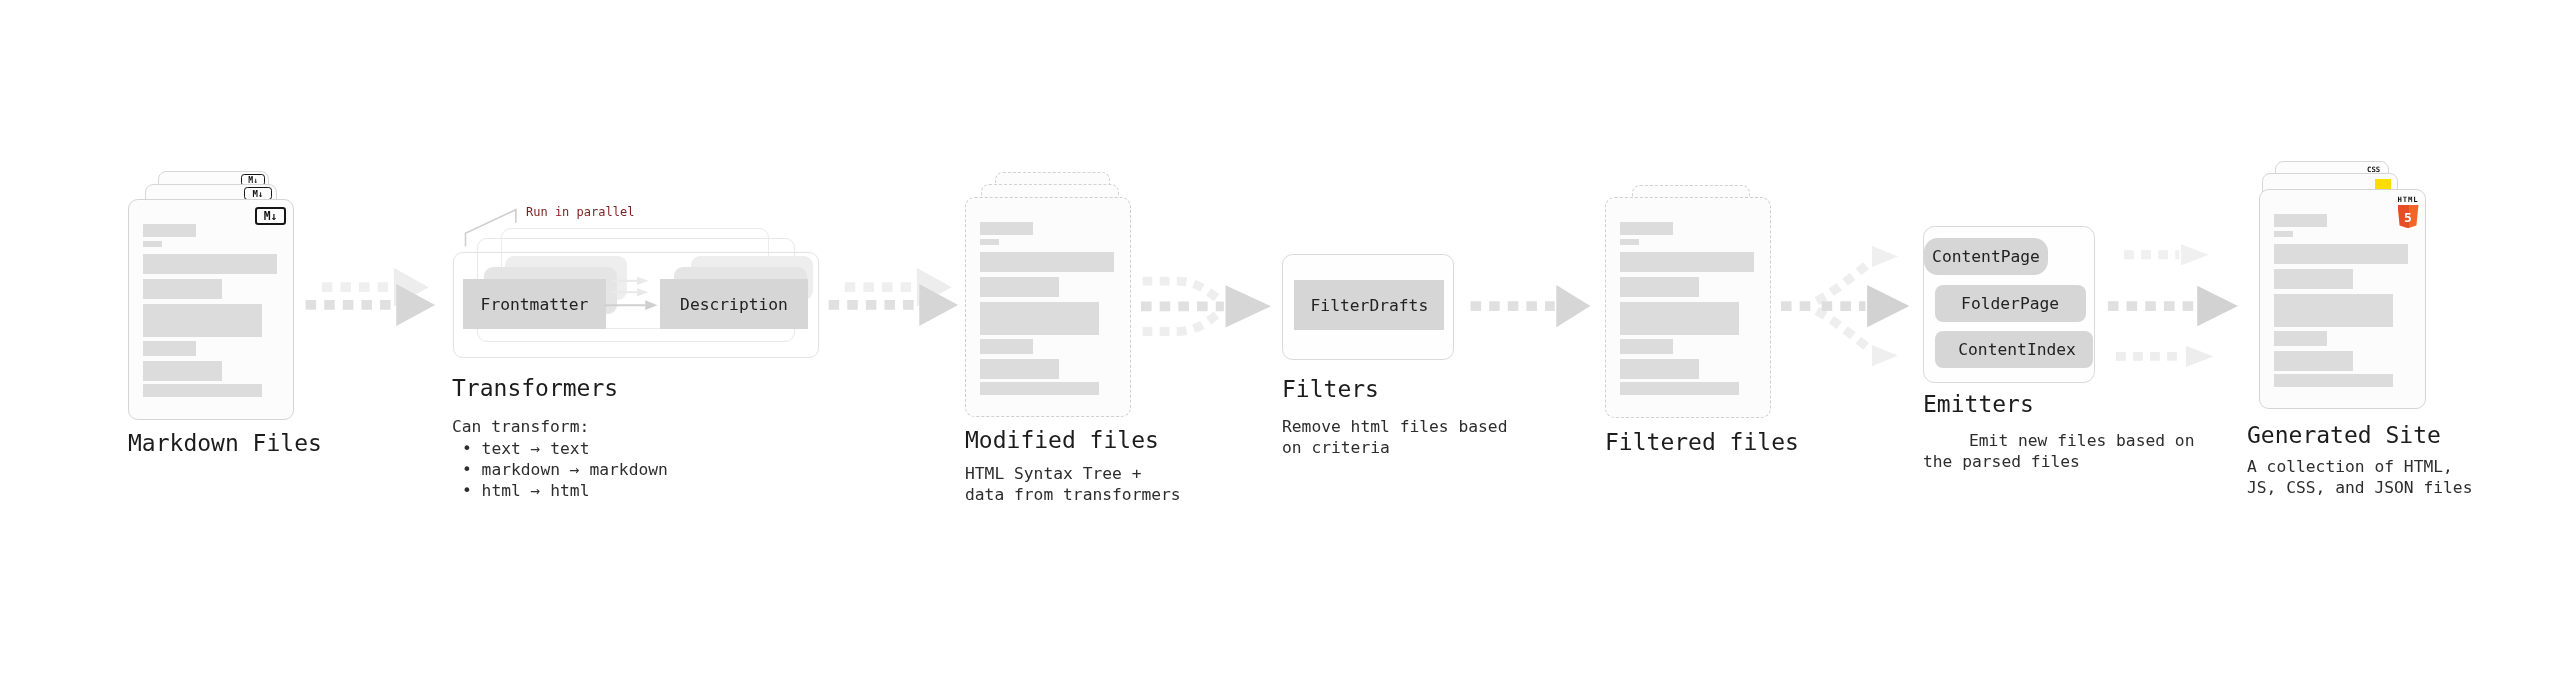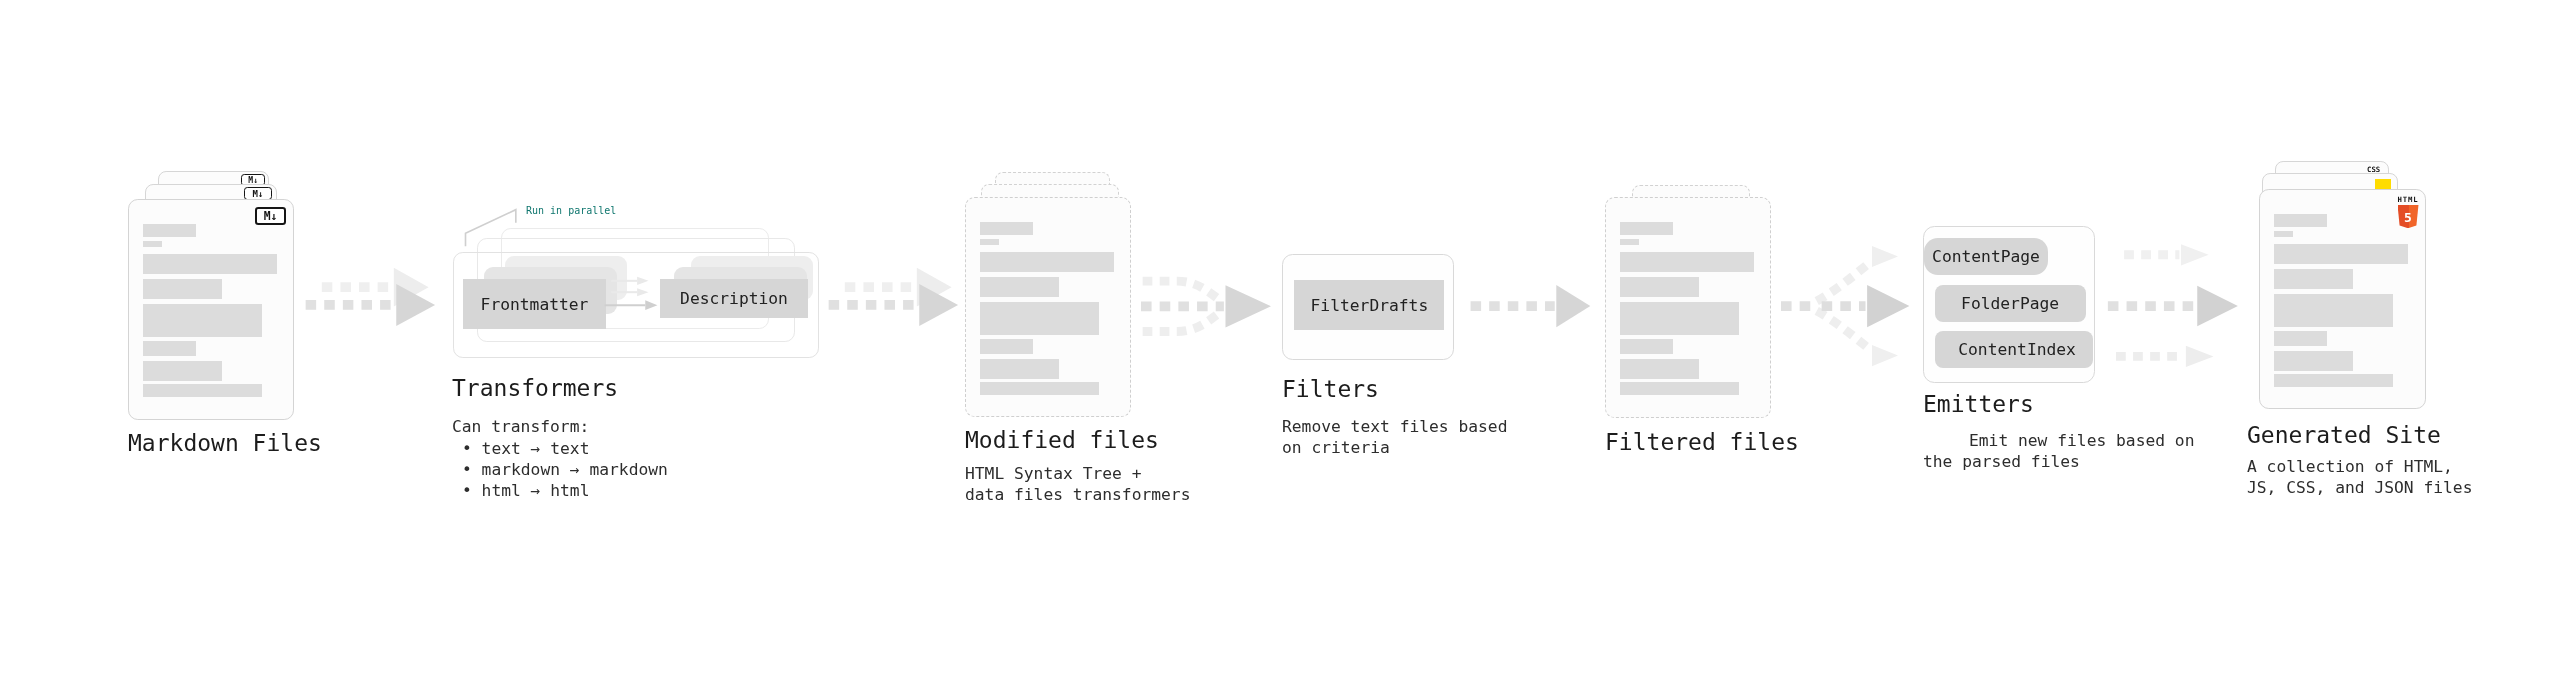--- a/index.html
+++ b/index.html
@@ -27,21 +27,21 @@
         font-size:16.3px;color:#222;white-space:pre;}
   .ghost{position:absolute;border-radius:9px;}
   .g1{background:#e5e5e5;}
   .g2{background:#eeeeee;}
   
   .outline-box{position:absolute;border:1.6px solid #e5e5e5;border-radius:9.8px;background:transparent;box-sizing:border-box;}
   .solid-box{position:absolute;border:1.6px solid #d9d9d9;border-radius:10.6px;background:#fefefe;box-sizing:border-box;}
   
   .title{position:absolute;font-size:23px;color:#1c1c1c;white-space:pre;line-height:1.05;}
   .body-text{position:absolute;font-size:16.3px;color:#2d2d2d;white-space:pre;line-height:1.1;}
-  .annotation{position:absolute;font-size:10px;color:#0f766e;white-space:pre;}
+  .annotation{position:absolute;font-size:12px;color:#7f1d1d;white-space:pre;}
   
   .md-badge{position:absolute;background:#ffffff;border:2.4px solid #151515;border-radius:3.3px;box-sizing:border-box;
             display:flex;align-items:center;justify-content:center;font-weight:700;color:#151515;overflow:hidden;}
   
   .css-badge-text{position:absolute;font-size:7.3px;font-weight:700;color:#111;letter-spacing:0;}
   .css-badge-bar{position:absolute;background:#2d61e1;}
   .js-badge{position:absolute;background:#ffdc00;}
   .html5-wrap{position:absolute;width:28px;text-align:center;}
   .html5-label{font-size:7.3px;font-weight:700;color:#111;letter-spacing:0.8px;}
   .html5-shield{width:21px;height:23.6px;margin:0.8px auto 0;position:relative;
@@ -88,21 +88,21 @@
     <div class="outline-box" style="left:501px;top:228px;width:268px;height:101px;border-color:#ebebeb;"></div>
     <div class="outline-box" style="left:477px;top:238px;width:318px;height:104px;border-color:#e8e8e8;"></div>
     <div class="outline-box" style="left:453px;top:252px;width:366px;height:106px;border-color:#e2e2e2;"></div>
 
     <div class="ghost g2" style="left:505px;top:256px;width:122px;height:44px;"></div>
     <div class="ghost g1" style="left:484px;top:267px;width:133px;height:47px;"></div>
     <div class="pill" style="left:463px;top:279px;width:143px;height:50px;">Frontmatter</div>
 
     <div class="ghost g2" style="left:691px;top:256px;width:122px;height:44px;"></div>
     <div class="ghost g1" style="left:674px;top:267px;width:133px;height:47px;"></div>
-    <div class="pill" style="left:660px;top:279px;width:148px;height:39px;">Description</div>
+    <div class="pill" style="left:660px;top:279px;width:148px;height:50px;">Description</div>
 
     <svg style="left:603px;top:270px;" width="65" height="46" viewBox="0 0 80 56">
       <line x1="10" y1="13" x2="42" y2="13" stroke="#e9e9e9" stroke-width="2.5"></line>
         <polygon points="42,8 56,13 42,18" fill="#e9e9e9"></polygon>
       <line x1="10" y1="27" x2="42" y2="27" stroke="#e9e9e9" stroke-width="2.5"></line>
         <polygon points="42,22 56,27 42,32" fill="#e9e9e9"></polygon>
       <line x1="2" y1="43" x2="52" y2="43" stroke="#cfcfcf" stroke-width="2.5"></line>
         <polygon points="52,37 67,43 52,49" fill="#cfcfcf"></polygon>
     </svg>
 
@@ -133,36 +133,36 @@
       <div class="skel s2"></div>
       <div class="skel s3"></div>
       <div class="skel s4"></div>
       <div class="skel s5"></div>
       <div class="skel s6"></div>
       <div class="skel s7"></div>
       <div class="skel s8"></div>
     </div>
     <div class="title" style="left:965px;top:428px;">Modified files</div>
     <div class="body-text" style="left:965px;top:465px;">HTML Syntax Tree +</div>
-    <div class="body-text" style="left:965px;top:486px;">data files transformers</div>
+    <div class="body-text" style="left:965px;top:486px;">data from transformers</div>
   </div>
 
   <svg style="left:1136px;top:260px;" width="140" height="91" viewBox="0 0 172 112">
     <path d="M 8 26 H 50 C 76 26 90 40 104 50" fill="none" stroke="#eeeeee" stroke-width="11" stroke-dasharray="12 9"></path>
     <path d="M 8 88 H 50 C 76 88 90 74 104 64" fill="none" stroke="#eeeeee" stroke-width="11" stroke-dasharray="12 9"></path>
     <line x1="6" y1="57" x2="108" y2="57" stroke="#e0e0e0" stroke-width="12" stroke-dasharray="13 10"></line>
     <polygon points="110,31 166,57 110,83" fill="#d6d6d6"></polygon>
   </svg>
 
   <div>
     <div class="solid-box" style="left:1282px;top:254px;width:172px;height:106px;">
       <div class="pill" style="left:11.4px;top:25px;width:150px;height:50px;">FilterDrafts</div>
     </div>
     <div class="title" style="left:1282px;top:377px;">Filters</div>
-    <div class="body-text" style="left:1282px;top:418px;">Remove text files based</div>
+    <div class="body-text" style="left:1282px;top:418px;">Remove html files based</div>
     <div class="body-text" style="left:1282px;top:439px;">on criteria</div>
   </div>
 
   <svg style="left:1459px;top:260px;" width="134" height="89" viewBox="0 0 165 110">
     <line x1="14" y1="57" x2="118" y2="57" stroke="#e0e0e0" stroke-width="12" stroke-dasharray="13 10"></line>
     <polygon points="120,31 162,57 120,83" fill="#d6d6d6"></polygon>
   </svg>
 
   <div>
     <div class="backcard dashed" style="left:1632px;top:185px;width:118px;height:34px;"></div>

